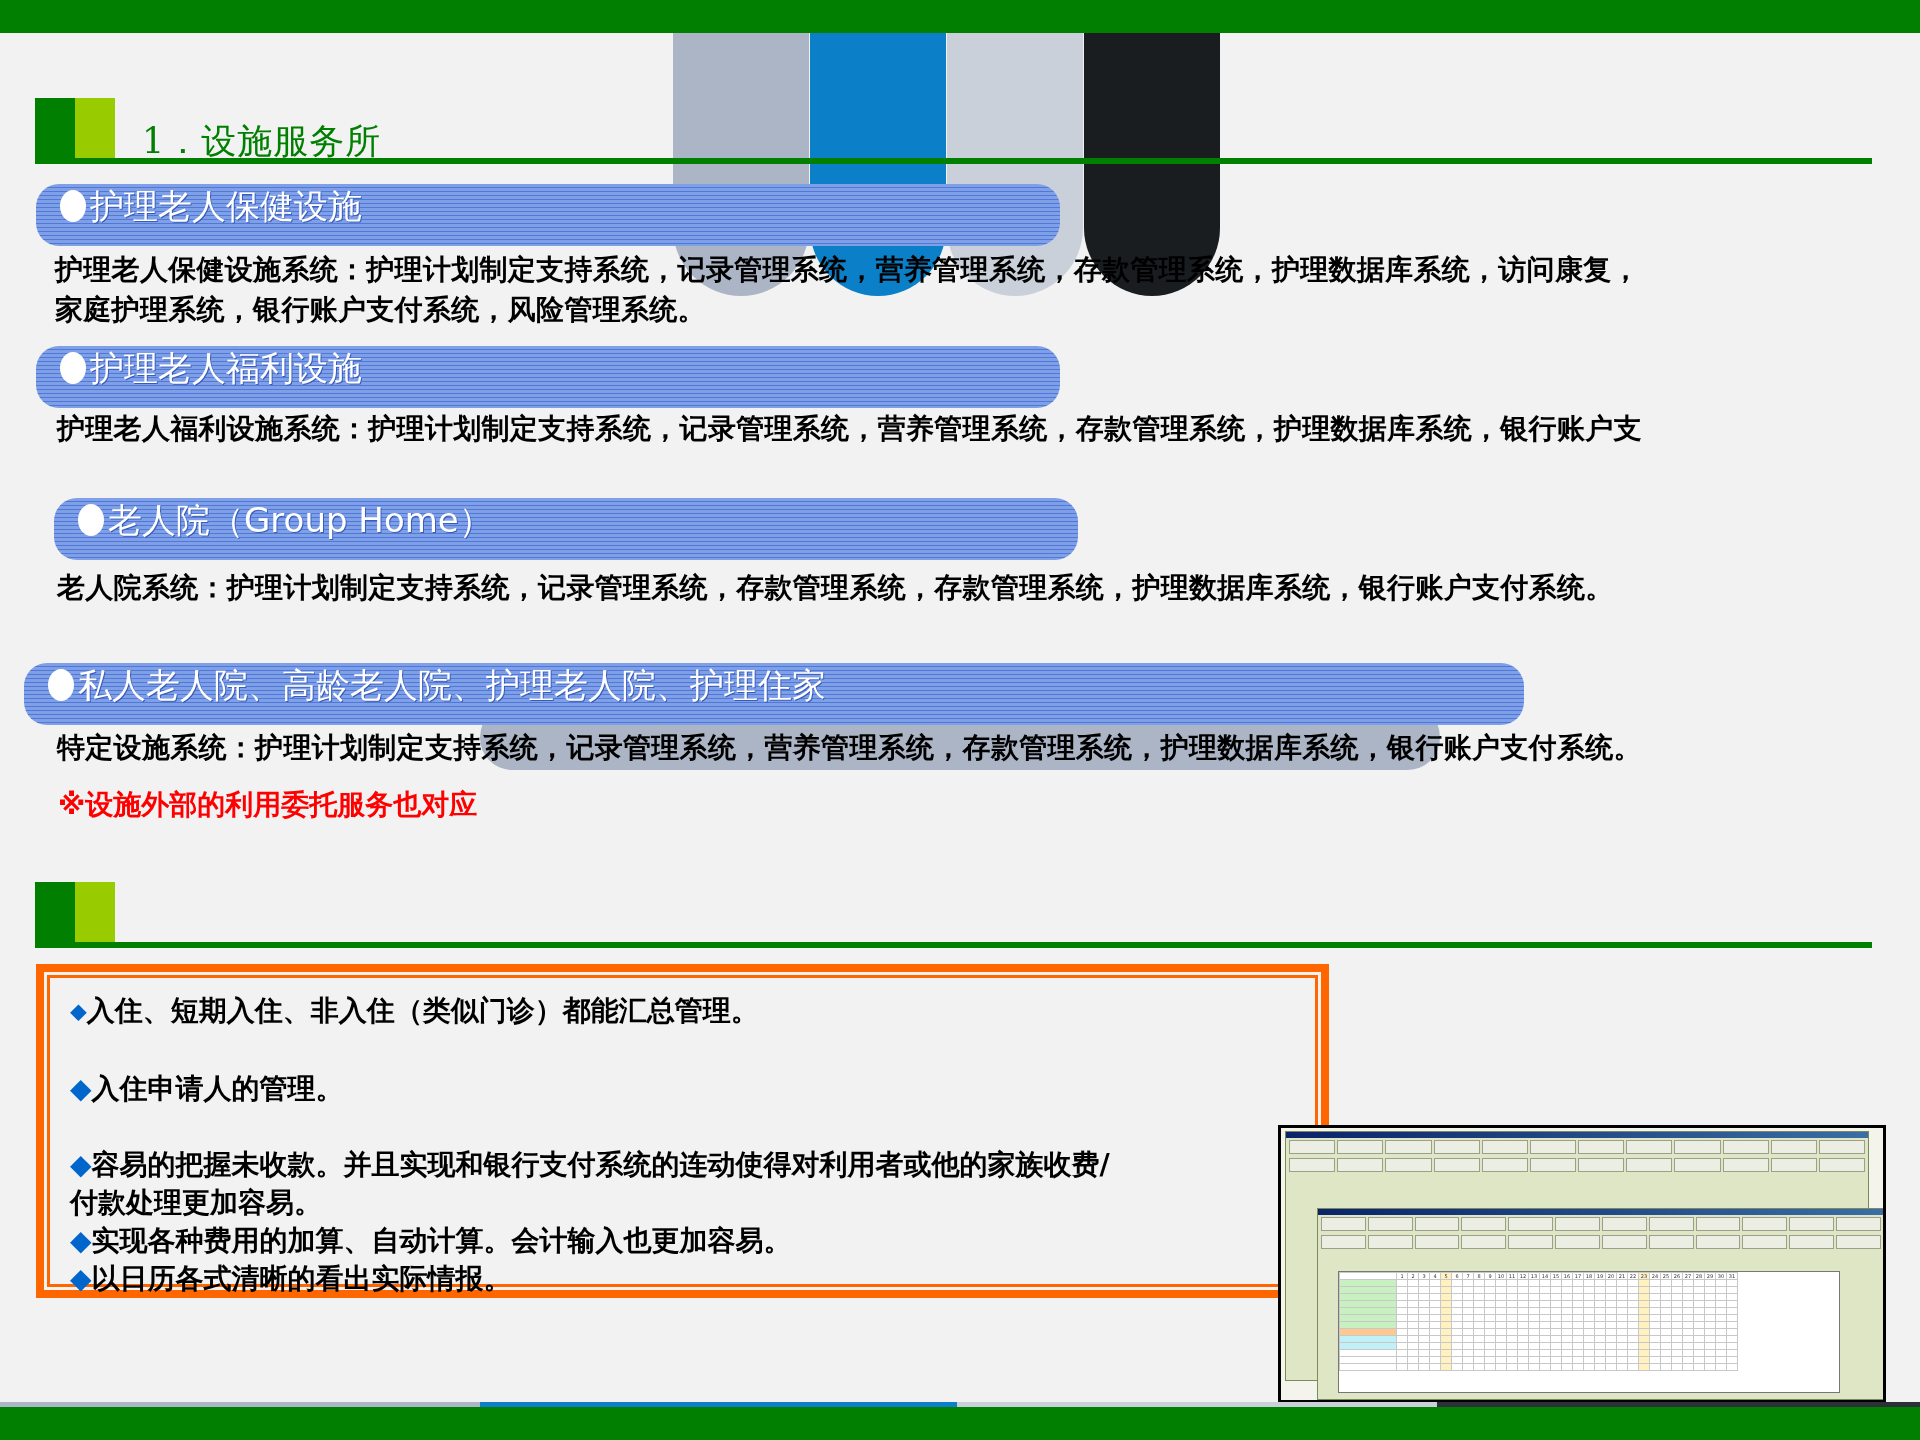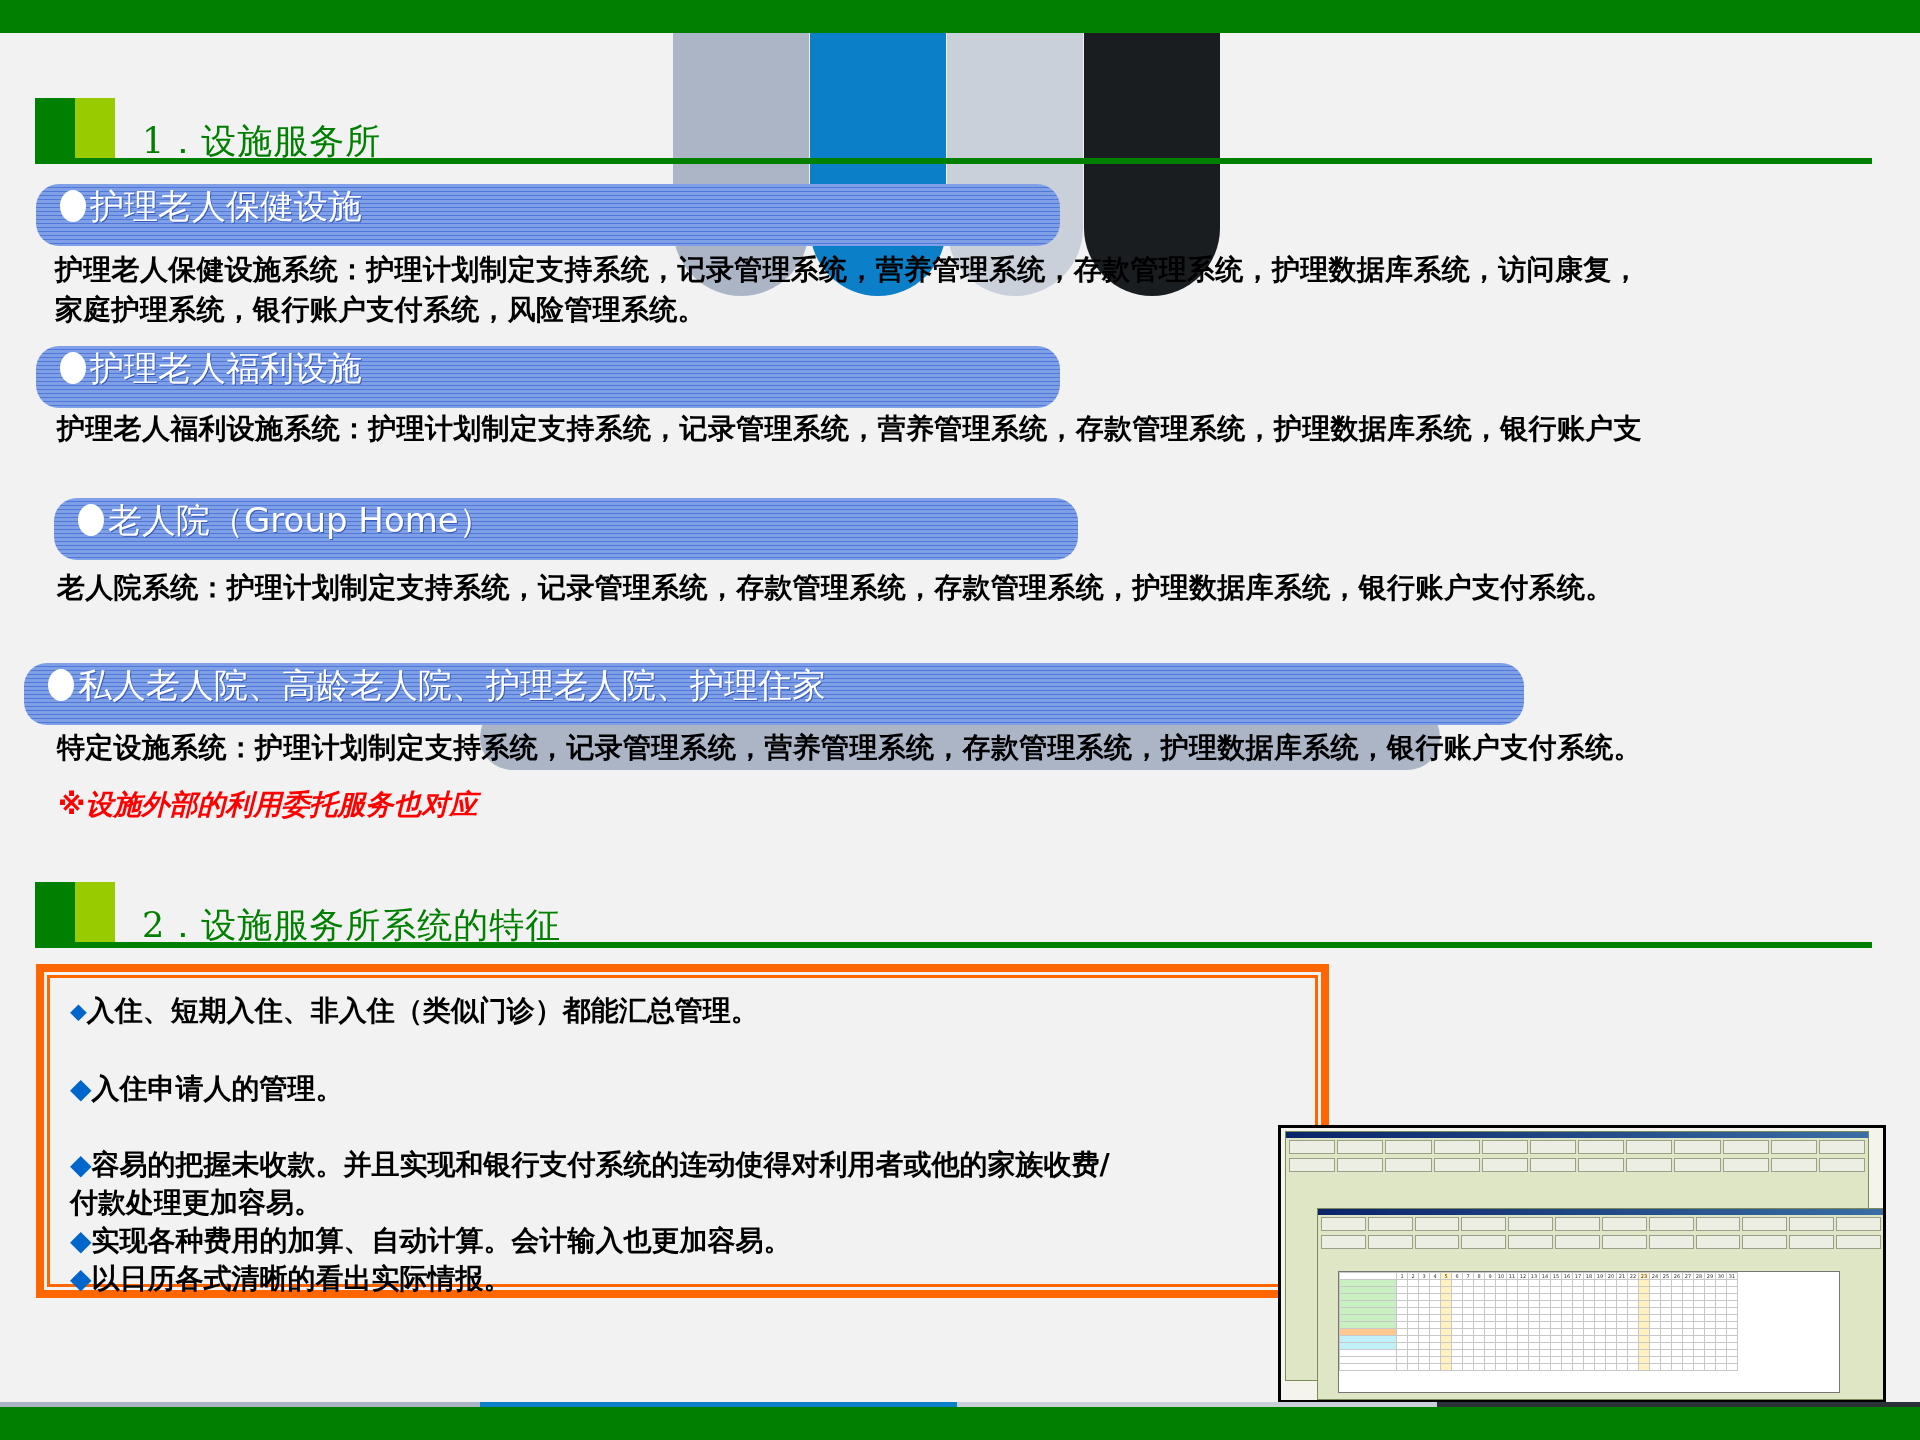--- a/index.html
+++ b/index.html
@@ -106,27 +106,26 @@
 </div>
 
 <div class="abs gray-blob"></div>
 <div class="abs pill" style="left:24px;top:663px;width:1500px;">
   <span class="dot"></span><span>私人老人院、高龄老人院、护理老人院、护理住家</span>
 </div>
 <div class="abs body-text" style="left:57px;top:728px;width:1860px;">
   <div>特定设施系统：护理计划制定支持系统，记录管理系统，营养管理系统，存款管理系统，护理数据库系统，银行账户支付系统。</div>
 </div>
 
-<div class="abs note" style="left:58px;top:786px;font-style:italic;">※设施外部的利用委托服务也对应</div>
+<div class="abs note" style="left:58px;top:786px;">※设施外部的利用委托服务也对应</div>
 
 <div class="abs sec-head" style="top:882px;">
   <div class="blk1"></div>
   <div class="blk2"></div>
   <div class="rule"></div>
-  <div class="title">2．设施服务所系统的特征</div>
 </div>
 
 <div class="abs orange-box">
   <div class="inner"></div>
   <div class="abs feat" style="left:26px;top:22px;font-family:Liberation Mono, monospace;"><span class="dia">◆</span><span>入住、短期入住、非入住（类似门诊）都能汇总管理。</span></div>
   <div class="abs feat" style="left:26px;top:98px;"><span class="dia">◆</span><span>入住申请人的管理。</span></div>
   <div class="abs feat" style="left:26px;top:174px;"><span class="dia">◆</span><span>容易的把握未收款。并且实现和银行支付系统的连动使得对利用者或他的家族收费/</span></div>
   <div class="abs feat" style="left:26px;top:212px;"><span>付款处理更加容易。</span></div>
   <div class="abs feat" style="left:26px;top:250px;"><span class="dia">◆</span><span>实现各种费用的加算、自动计算。会计输入也更加容易。</span></div>
   <div class="abs feat" style="left:26px;top:288px;"><span class="dia">◆</span><span>以日历各式清晰的看出实际情报。</span></div>

